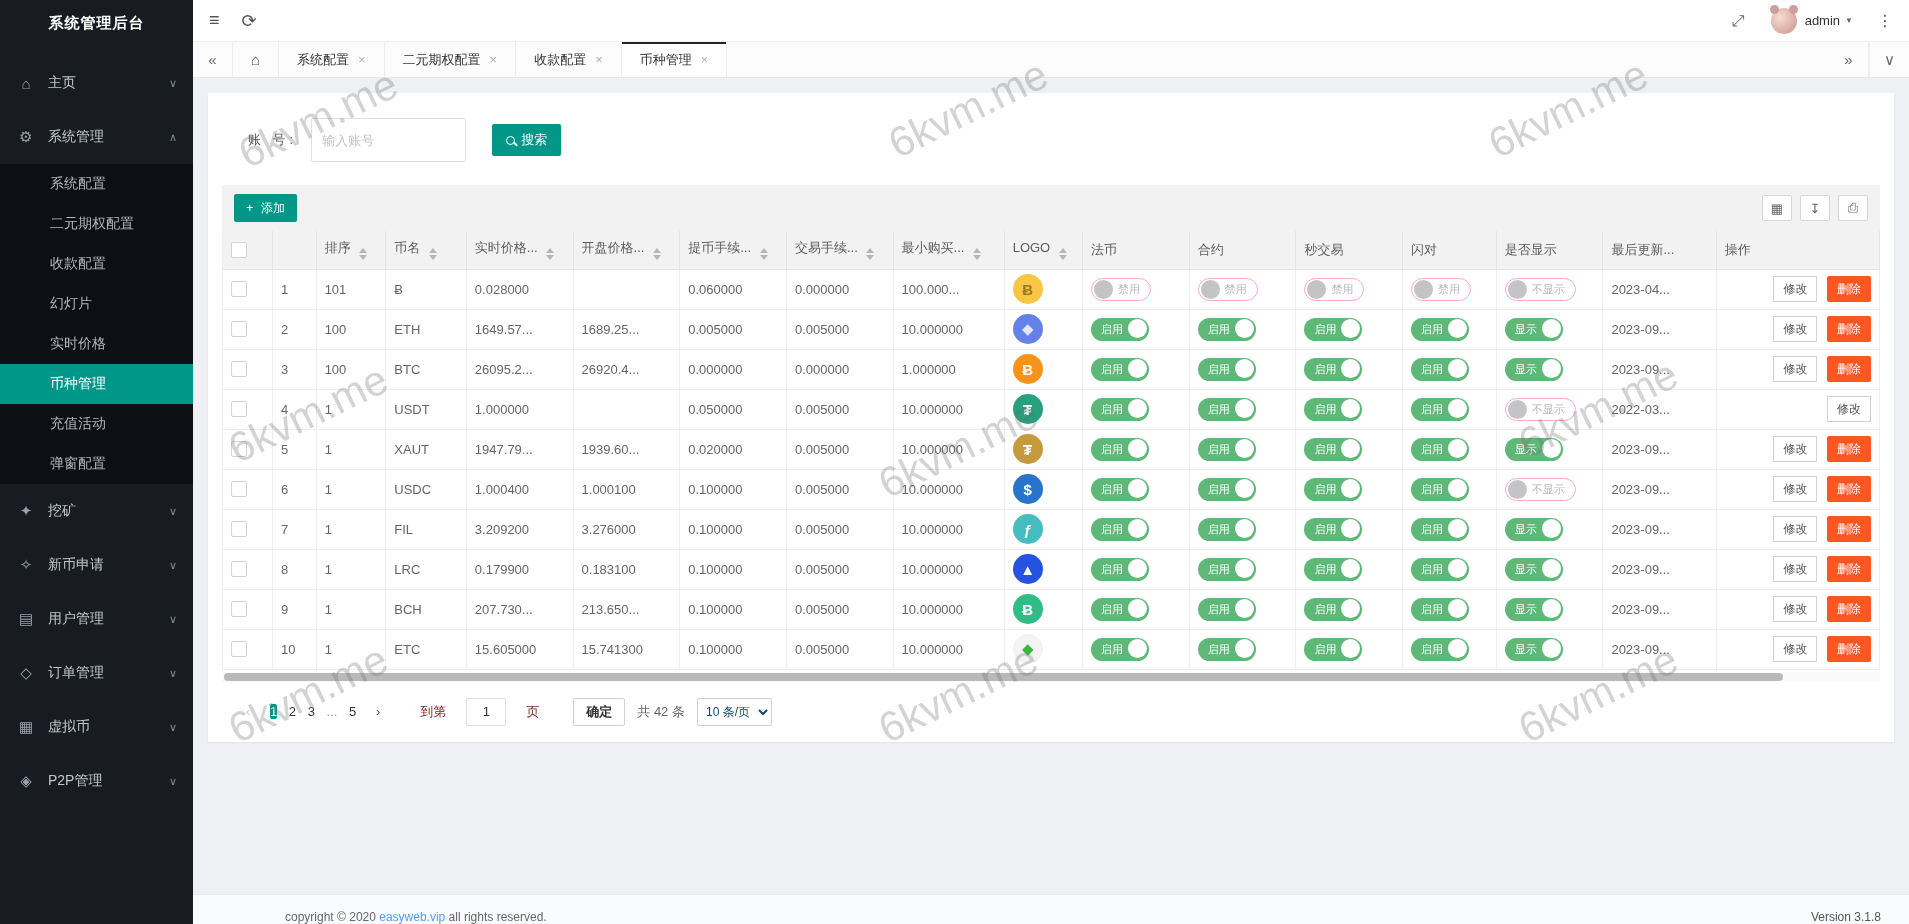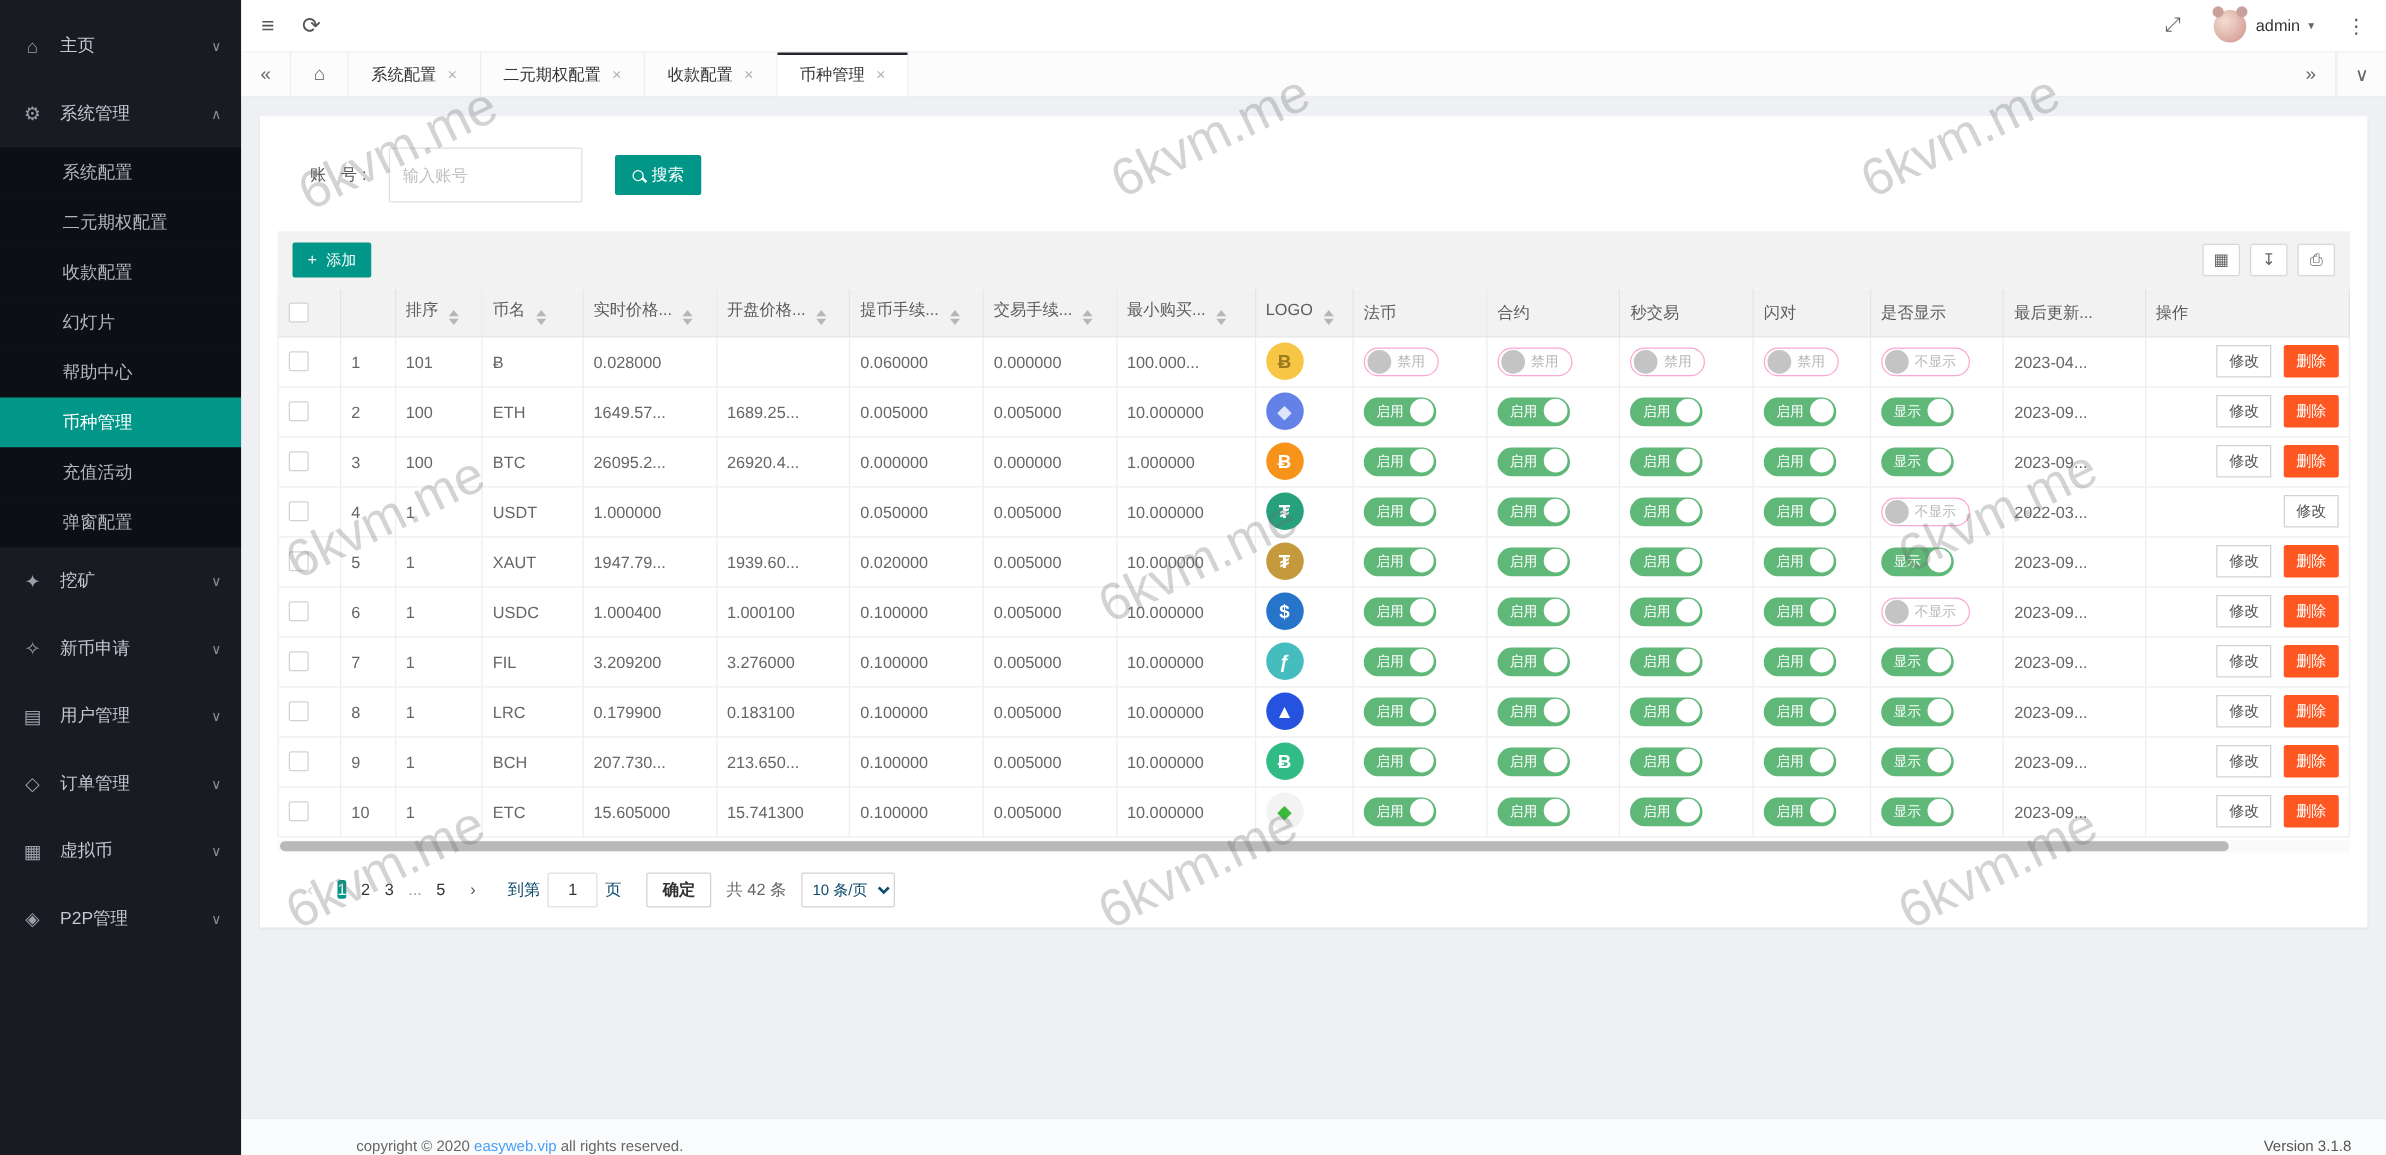--- a/index.html
+++ b/index.html
@@ -85,21 +85,21 @@
 
   .hscroll { height:10px; background:#fafafa; margin-top:2px; position:relative; }
   .hscroll .thumb { position:absolute; left:2px; top:1px; height:8px; width:94%; background:#b9b9b9; border-radius:5px; cursor:pointer; }
 
   .pager { display:flex; align-items:center; padding:16px 0 0 12px; font-size:13px; color:#666; }
   .pg { min-width:28px; height:28px; line-height:28px; text-align:center; margin-right:8px; border-radius:2px; color:#333; cursor:pointer; }
   .pg.arrow-prev { color:#ccc; }
   .pg.arrow-next { color:#555; }
   .pg.active { background:#009688; color:#fff; }
   .pg.ellipsis { color:#999; cursor:default; }
-  .goto-label { color:#0c4a6e; margin:0 6px; }
+  .goto-label { color:#7f1d1d; margin:0 20px; }
   .goto-input { width:40px; height:28px; border:1px solid #e0e0e0; border-radius:2px; text-align:center; font-size:13px; color:#333; outline:none; }
   .btn-confirm { height:28px; padding:0 12px; background:#fff; border:1px solid #d2d2d2; border-radius:2px; font-size:13px; color:#333; margin:0 12px 0 14px; font-weight:bold; cursor:pointer; }
   .total { color:#666; margin-right:12px; }
   .per-page { height:28px; border:1px solid #d2d2d2; border-radius:2px; font-size:12px; color:#0c4a6e; background:#fff; padding:0 4px; outline:none; }
 
   .footer { height:30px; background:#fafbfc; border-top:1px solid #e8e8e8; display:flex; align-items:flex-end; padding:0 28px 0 92px; font-size:12px; color:#666; }
   .footer a { color:#4a9ff5; text-decoration:none; }
   .footer .ver { margin-left:auto; color:#555; }
 
   
@@ -107,20 +107,21 @@
   .wm { position:absolute; font-size:42px; color:rgba(110,110,110,.30); transform:rotate(-26deg); white-space:nowrap; }
   .wm1{left:40px;top:95px;} .wm2{left:690px;top:85px;} .wm3{left:1290px;top:85px;}
   .wm4{left:30px;top:390px;} .wm5{left:680px;top:425px;} .wm6{left:1320px;top:385px;}
   .wm7{left:30px;top:670px;} .wm8{left:680px;top:670px;} .wm9{left:1320px;top:670px;}
   body > .wm-layer { position:fixed; }
 </style>
 </head>
 <body>
 
 <aside class="sidebar">
+  <div class="side-title">系统管理后台</div>
   <nav class="side-nav">
 
       <div class="mi top">
         <span class="ico">⌂</span>
         <span class="lbl">主页</span>
         <span class="chev">∨</span>
       </div>
 
       <div class="mi top open">
         <span class="ico">⚙</span>
@@ -147,21 +148,21 @@
       </div>
 
       <div class="mi sub">
 
         <span class="lbl">幻灯片</span>
 
       </div>
 
       <div class="mi sub">
 
-        <span class="lbl">帮助中心</span>
+        <span class="lbl">实时价格</span>
 
       </div>
 
       <div class="mi sub active">
 
         <span class="lbl">币种管理</span>
 
       </div>
 
       <div class="mi sub">

